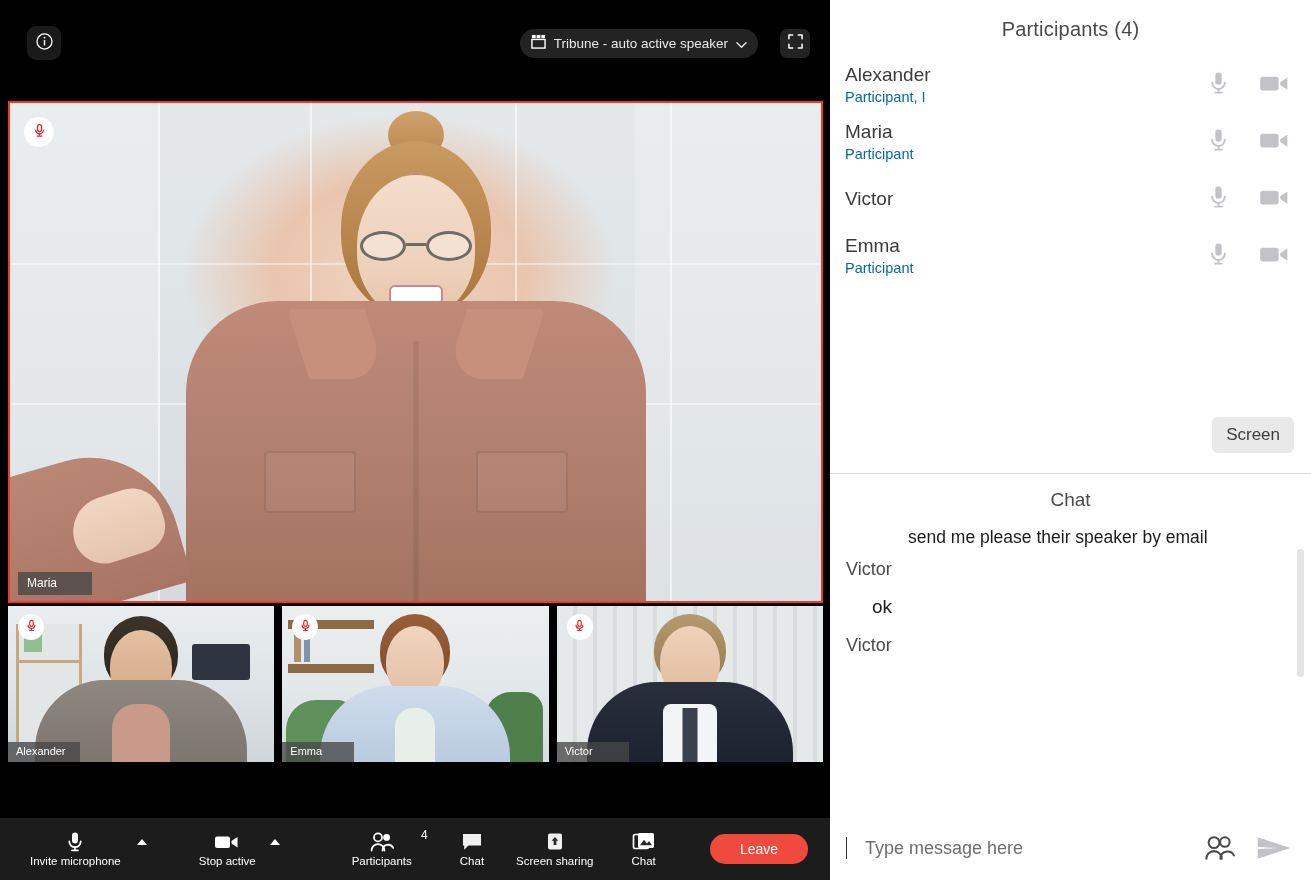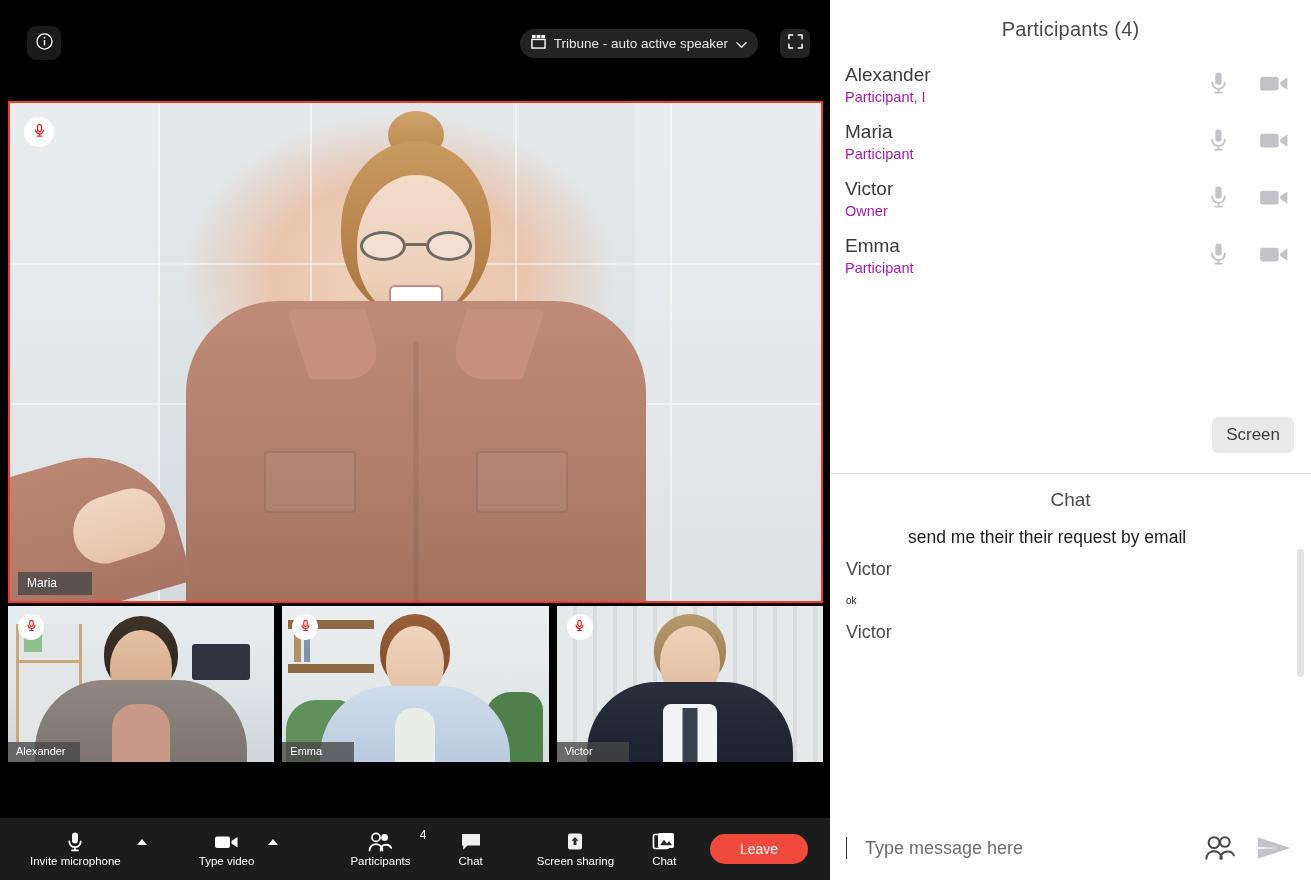--- a/index.html
+++ b/index.html
@@ -183,36 +183,36 @@
     text-align:center; font-size:20px; color:#4a4a4a;
     padding-top:18px; letter-spacing:.2px;
   }
   #p-list { margin-top:16px; }
   .p-row {
     display:flex; align-items:center;
     height:57px; padding:0 22px 0 15px;
   }
   .p-info { flex:1 1 auto; min-width:0; }
   .p-name { font-size:19px; color:#3a3a3a; line-height:1.08; }
-  .p-role { font-size:14.5px; color:#a21caf; line-height:1.25; margin-top:2px; }
+  .p-role { font-size:14.5px; color:#0369a1; line-height:1.25; margin-top:2px; }
   .p-icons { display:flex; align-items:center; gap:30px; }
   #invite-btn {
     position:absolute; right:17px; bottom:20px;
     background:#e9e9e9; border:none; border-radius:6px;
     padding:8px 14px; font-size:17px; color:#3d3d3d; cursor:pointer;
     font-family:"Liberation Sans", sans-serif;
   }
   #pane-divider { height:1px; background:#d9d9d9; }
 
   #chat-pane { position:relative; height:406px; }
   #chat-title { text-align:center; font-size:19px; color:#4a4a4a; padding-top:15px; }
   #chat-scroll { position:relative; padding:14px 34px 0 16px; }
   .msg-body { font-size:17.5px; color:#1c1c1c; line-height:1.42; }
   .msg-body.indent { margin-left:62px; }
-  .msg-body.indent2 { font-size:10px; }
+  .msg-body.indent2 { margin-left:26px; font-size:19px; }
   .msg-time { font-size:15px; color:#bdbdc2; }
   .msg-time.right { text-align:right; padding-right:12px; }
   .msg-author { font-size:18px; color:#4a4a4a; margin-top:9px; }
   #chat-thumb {
     position:absolute; right:7px; top:38px; width:7px; height:128px;
     background:#e4e4e4; border-radius:4px; cursor:pointer;
   }
   #chat-input-row {
     position:absolute; left:0; bottom:0; width:481px; height:64px;
     display:flex; align-items:center; padding:0 18px 0 16px; gap:18px;
@@ -403,21 +403,21 @@
         <span class="chev-up" style="right:-22px;"></span>
       </div>
 
       <div class="ctl" style="margin-left:70px;">
         <div class="ci">
           <svg width="26" height="18" viewBox="0 0 26 18">
             <rect x="1" y="3.5" width="15" height="11.5" rx="2" fill="#ffffff"></rect>
             <path d="M17.5 8 L23.5 4 L23.5 14.5 L17.5 10.5 Z" fill="#ffffff"></path>
           </svg>
         </div>
-        <div class="cl">Type video</div>
+        <div class="cl">Stop active</div>
         <span class="chev-up" style="right:-20px;"></span>
       </div>
 
       <div class="ctl" style="margin-left:88px;">
         <div class="ci">
           <svg width="26" height="20" viewBox="0 0 26 20">
             <circle cx="9" cy="5.4" r="4" fill="none" stroke="#ffffff" stroke-width="1.8"></circle>
             <path d="M2.6 18.5 a6.4 6.4 0 0 1 12.8 0" fill="none" stroke="#ffffff" stroke-width="1.8" stroke-linecap="round"></path>
             <circle cx="17.6" cy="5.4" r="3.4" fill="#ffffff"></circle>
             <path d="M13.6 18.5 a5.6 5.6 0 0 1 10.6 -2.6" fill="none" stroke="#ffffff" stroke-width="1.8" stroke-linecap="round"></path>
@@ -429,21 +429,21 @@
 
       <div class="ctl" style="margin-left:40px;">
         <div class="ci">
           <svg width="22" height="20" viewBox="0 0 22 20">
             <path d="M2 2 H20 V13.5 H7.5 L3.2 17.8 V13.5 H2 Z" fill="#f0f0f0"></path>
           </svg>
         </div>
         <div class="cl">Chat</div>
       </div>
 
-      <div class="ctl" style="margin-left:46px;">
+      <div class="ctl" style="margin-left:24px;">
         <div class="ci">
           <svg width="22" height="20" viewBox="0 0 22 20">
             <rect x="4" y="1.5" width="14" height="16" rx="2" fill="#f0f0f0"></rect>
             <path d="M11 5 L14.4 8.8 H12.4 V13 H9.6 V8.8 H7.6 Z" fill="#2a2a2a"></path>
           </svg>
         </div>
         <div class="cl">Screen sharing</div>
       </div>
 
       <div class="ctl" style="margin-left:30px;">
@@ -510,21 +510,20 @@
                 <rect x="1" y="3.2" width="16" height="11.8" rx="2.4" fill="#c2c2c8"></rect>
                 <path d="M18.4 8 L24.6 3.8 L24.6 14.4 L18.4 10.2 Z" fill="#c2c2c8"></path>
               </svg>
             </span>
           </div>
         </div>
 
         <div class="p-row">
           <div class="p-info">
             <div class="p-name">Victor</div>
-            <div class="p-role">Owner</div>
           </div>
           <div class="p-icons">
             <span>
               <svg width="21" height="25" viewBox="0 0 18 22">
                 <rect x="6.2" y="1.4" width="5.6" height="10.6" rx="2.8" fill="#c2c2c8"></rect>
                 <path d="M3.4 10.2 a5.6 5.6 0 0 0 11.2 0" fill="none" stroke="#c2c2c8" stroke-width="1.7" stroke-linecap="round"></path>
                 <rect x="8.3" y="15.1" width="1.5" height="3.3" fill="#c2c2c8"></rect>
                 <rect x="5.3" y="18.2" width="7.5" height="1.5" rx=".7" fill="#c2c2c8"></rect>
               </svg>
             </span>
@@ -565,21 +564,21 @@
       <button id="invite-btn">Screen</button>
     </div>
 
     <div id="pane-divider"></div>
 
     <div id="chat-pane">
       <div id="chat-title">Chat</div>
 
       <div id="chat-scroll">
         <div>
-          <div class="msg-body indent">send me their their request by email</div>
+          <div class="msg-body indent">send me please their speaker by email</div>
         </div>
 
         <div>
           <div class="msg-author">Victor</div>
           <div class="msg-body indent2" style="margin-top:14px;">ok</div>
         </div>
 
         <div>
           <div class="msg-author" style="margin-top:14px;">Victor</div>
         </div>

